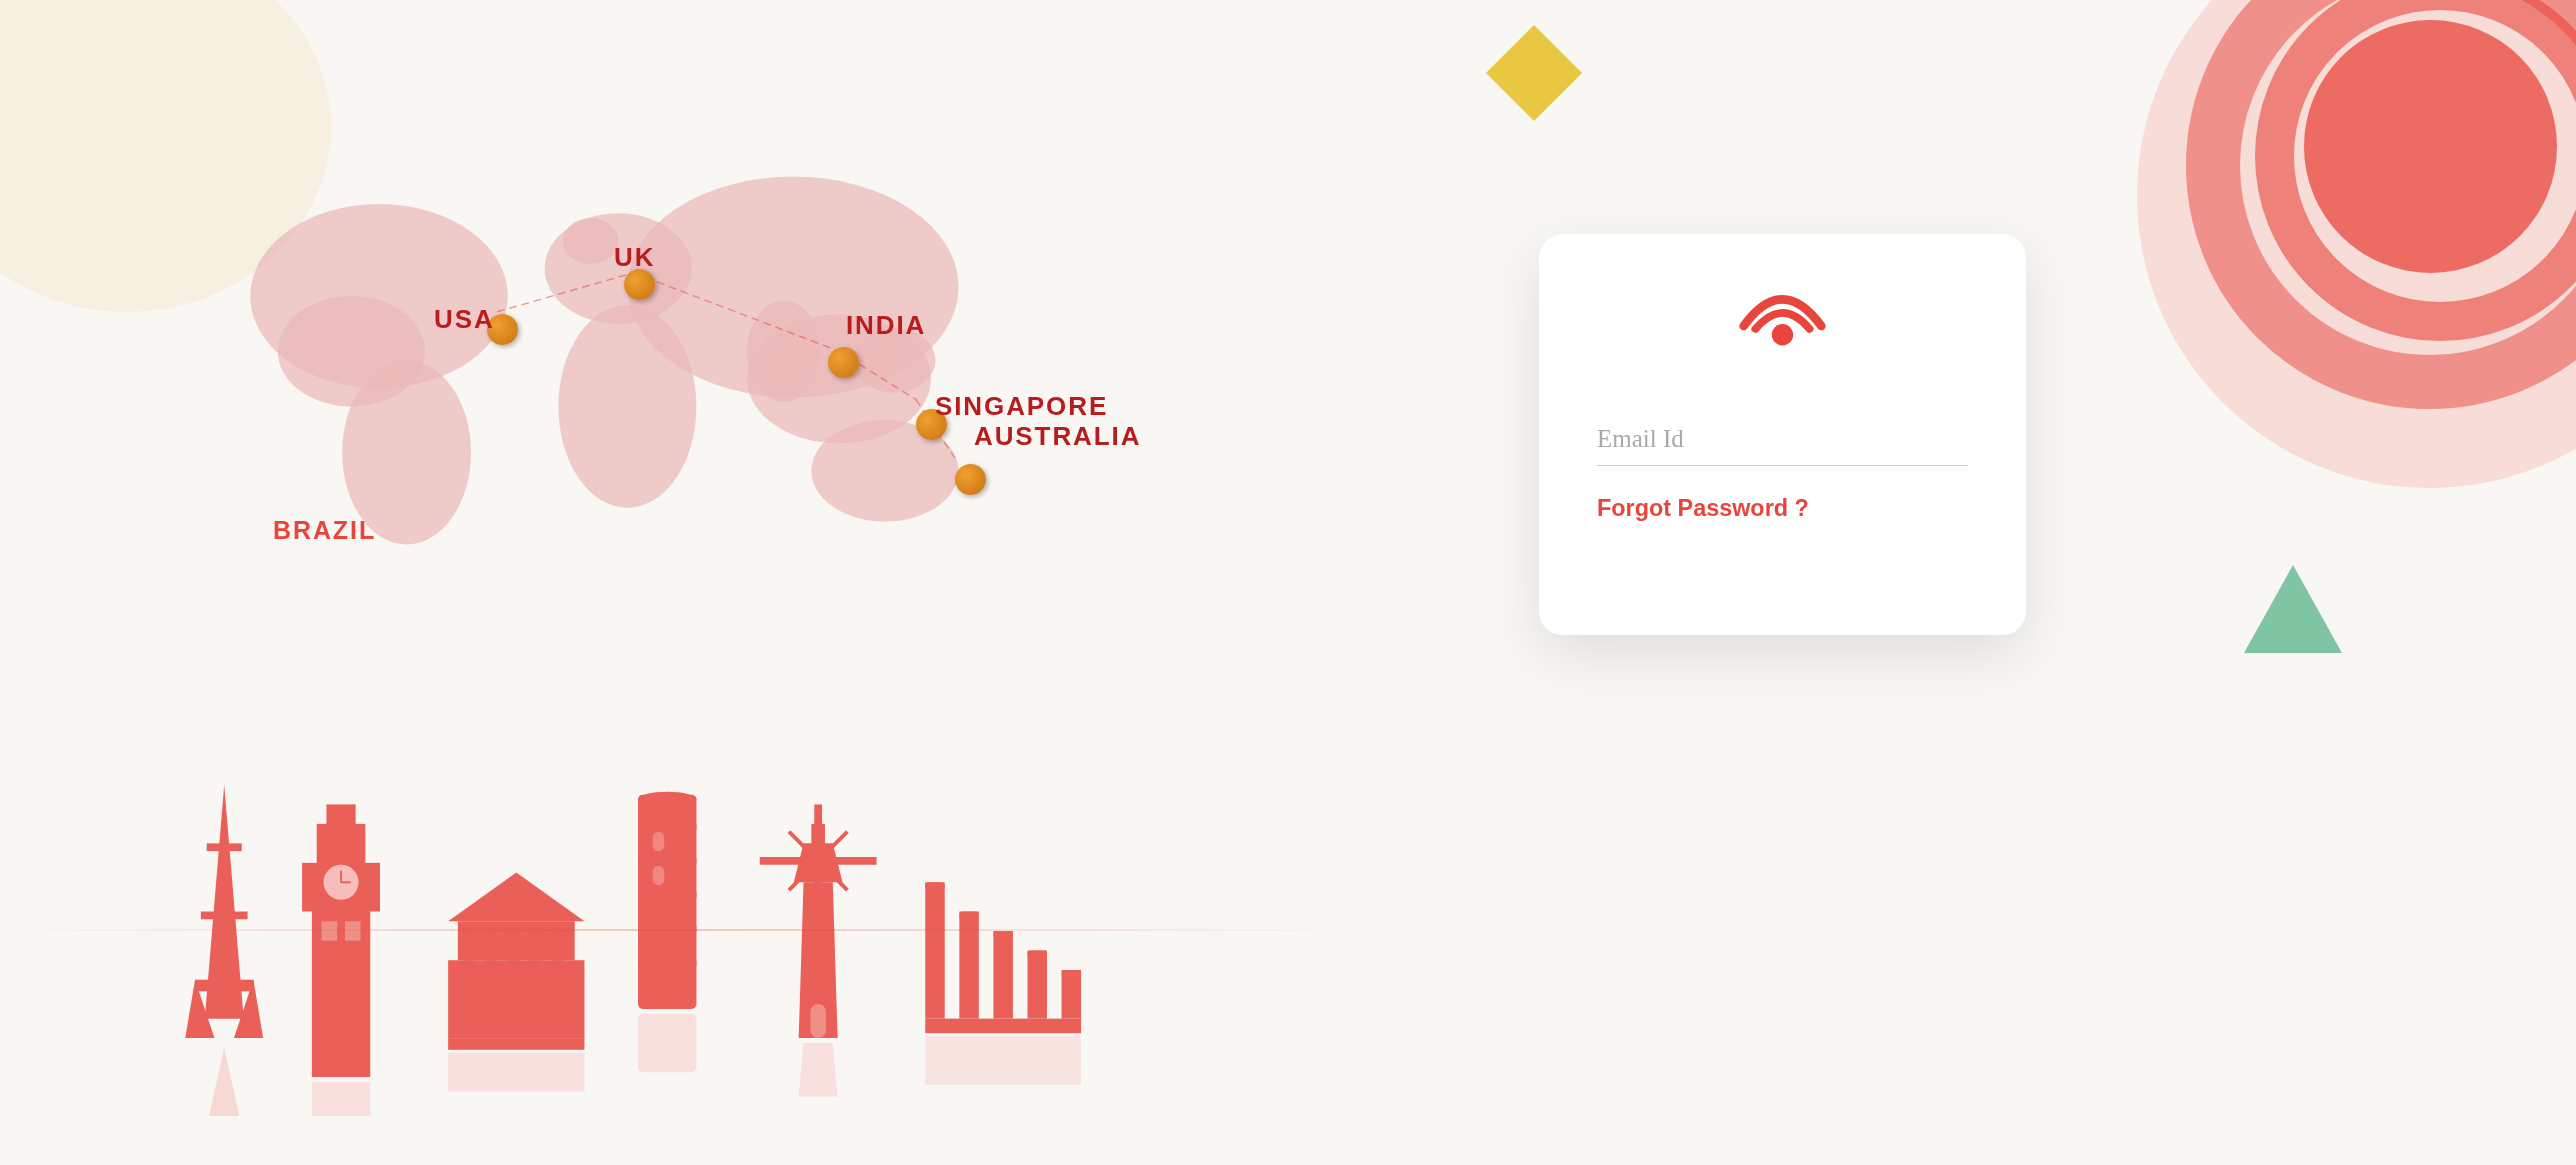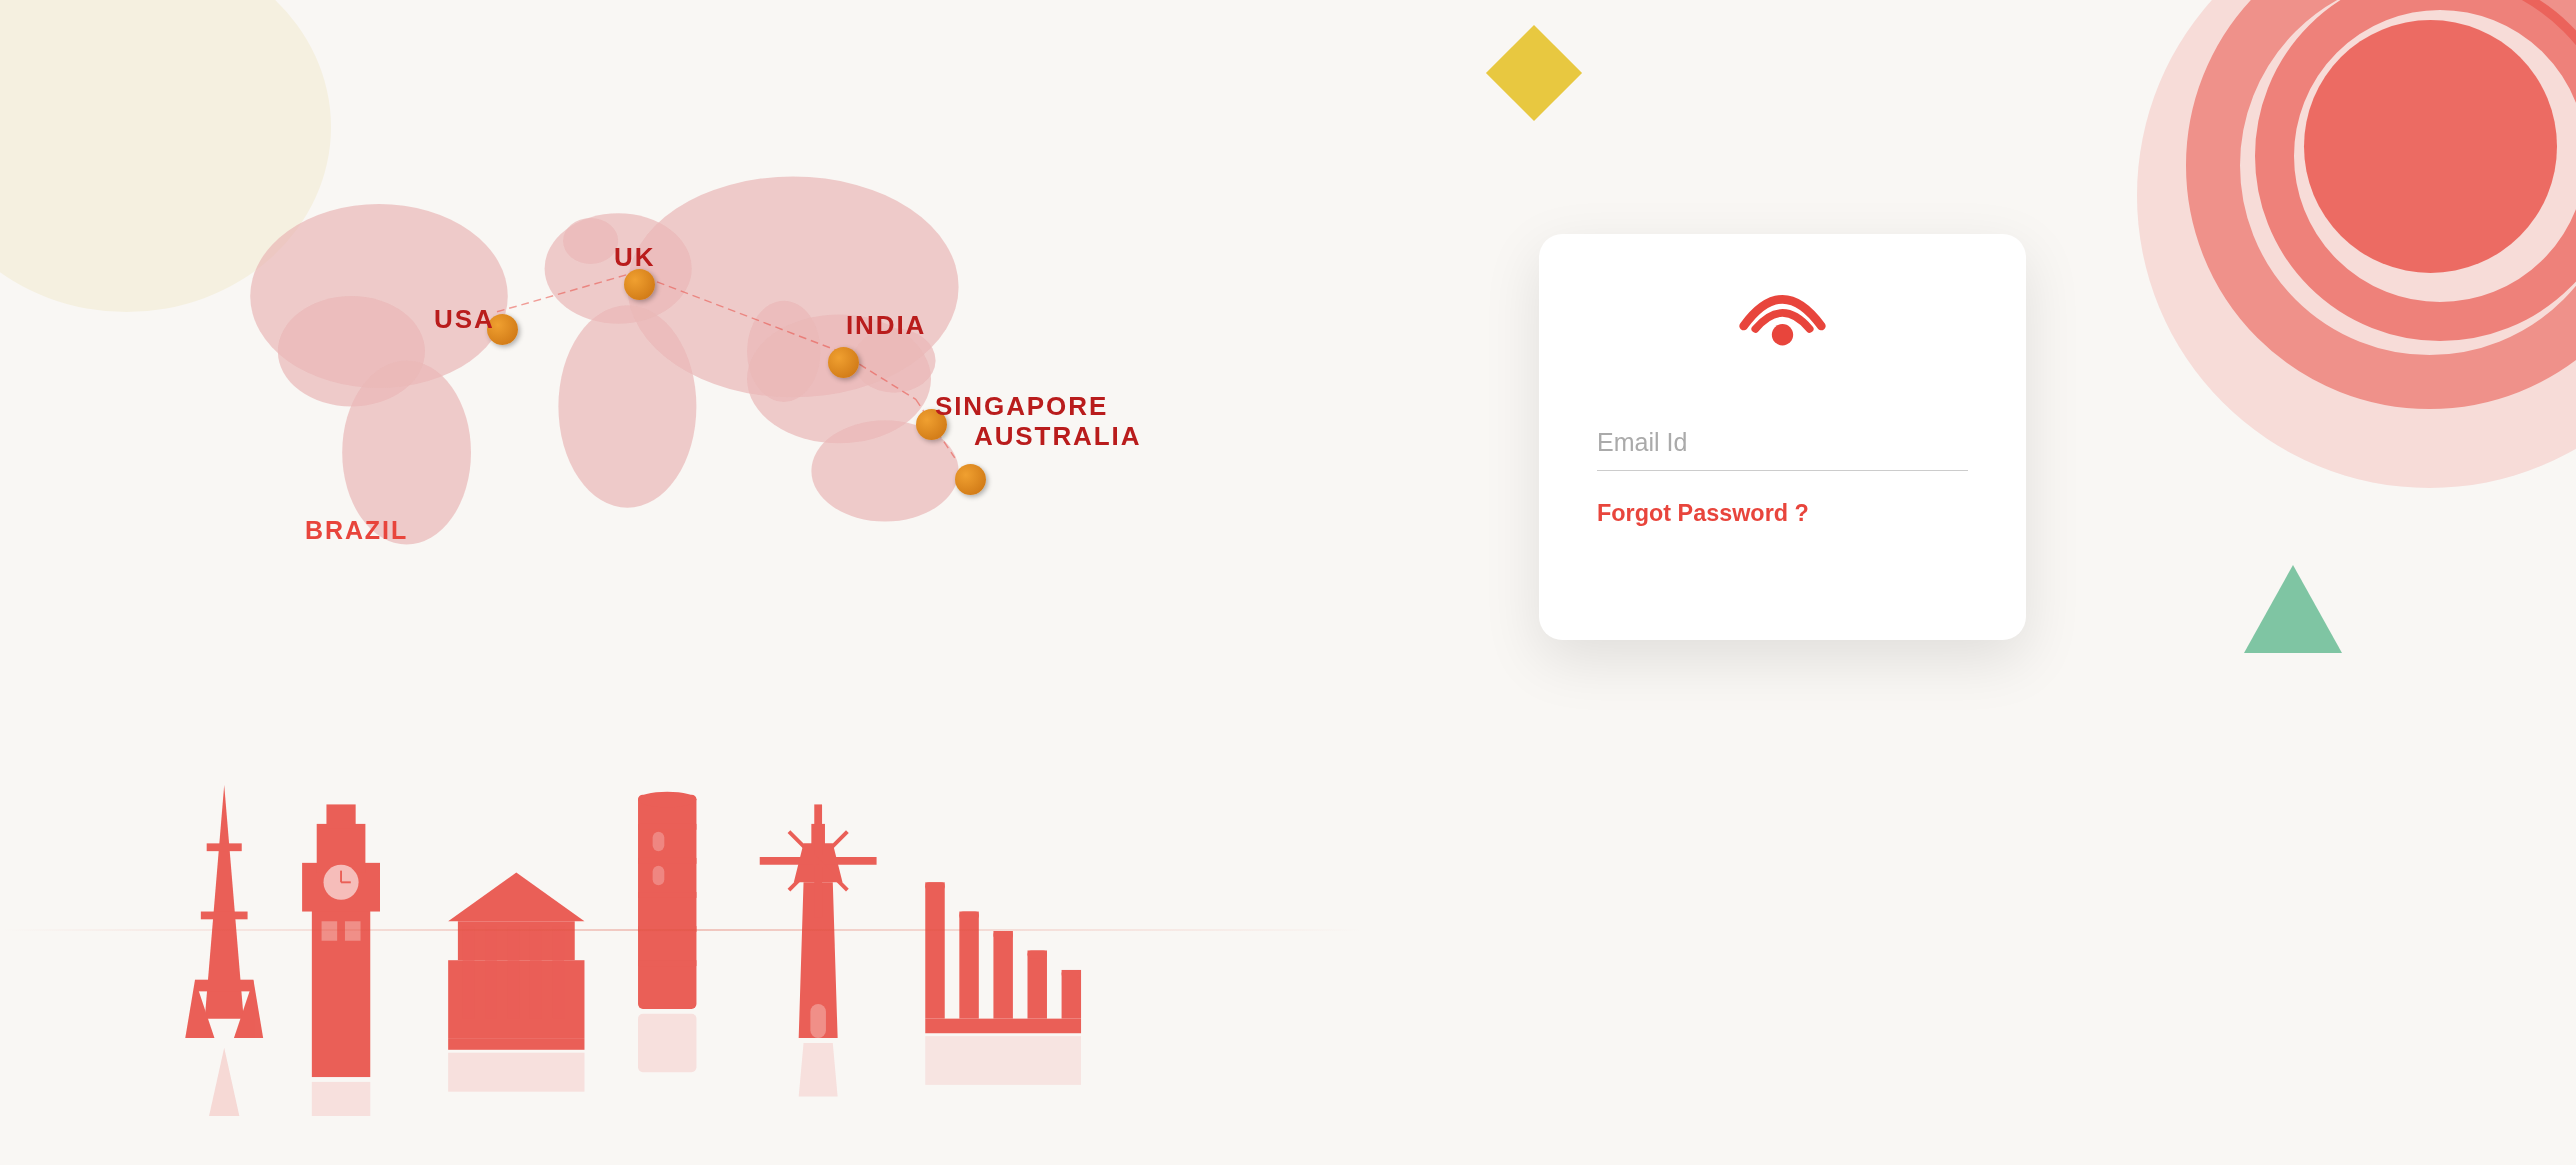--- a/index.html
+++ b/index.html
@@ -140,24 +140,25 @@
 
     .form-group {
       margin-bottom: 29px;
     }
 
     .form-input {
       width: 100%;
       border: none;
       border-bottom: 1.9px solid #ccc;
       padding: 11.7px 0;
-      font-size: 33px;
+      font-size: 29px;
       color: #999;
       background: transparent;
       outline: none;
+      font-family: Liberation Serif, serif;
     }
 
     .form-input::placeholder {
       color: #aaa;
       font-size: 25px;
     }
 
     .forgot-password {
       color: #e8453c;
       font-size: 23.4px;
@@ -262,21 +263,21 @@
 
   <span class="pin-label label-india">INDIA</span>
   <div class="pin pin-india"></div>
 
   <span class="pin-label label-singapore">SINGAPORE</span>
   <div class="pin pin-singapore"></div>
 
   <span class="pin-label label-australia">AUSTRALIA</span>
   <div class="pin pin-australia"></div>
 
-  <span style="position:absolute; top:516px; left:273px; font-size:25px; font-weight:800; color:#e8453c; letter-spacing:1.9px; z-index:6;margin-left:32px;">BRAZIL</span>
+  <span style="position:absolute; top:516px; left:273px; font-size:25px; font-weight:800; color:#e8453c; letter-spacing:1.9px; z-index:6;">BRAZIL</span>
 
   <div class="ground-line"></div>
 
   <svg style="position:absolute; bottom:49px; left:146px; width:1023px; height:370px;" viewBox="0 0 1050 380" xmlns="http://www.w3.org/2000/svg">
 
     <g fill="#e8453c" opacity="0.85" transform="translate(20, 40)">
 
       <polygon points="60,0 80,240 40,240"></polygon>
       <rect x="42" y="60" width="36" height="8"></rect>
       <rect x="36" y="130" width="48" height="8"></rect>

